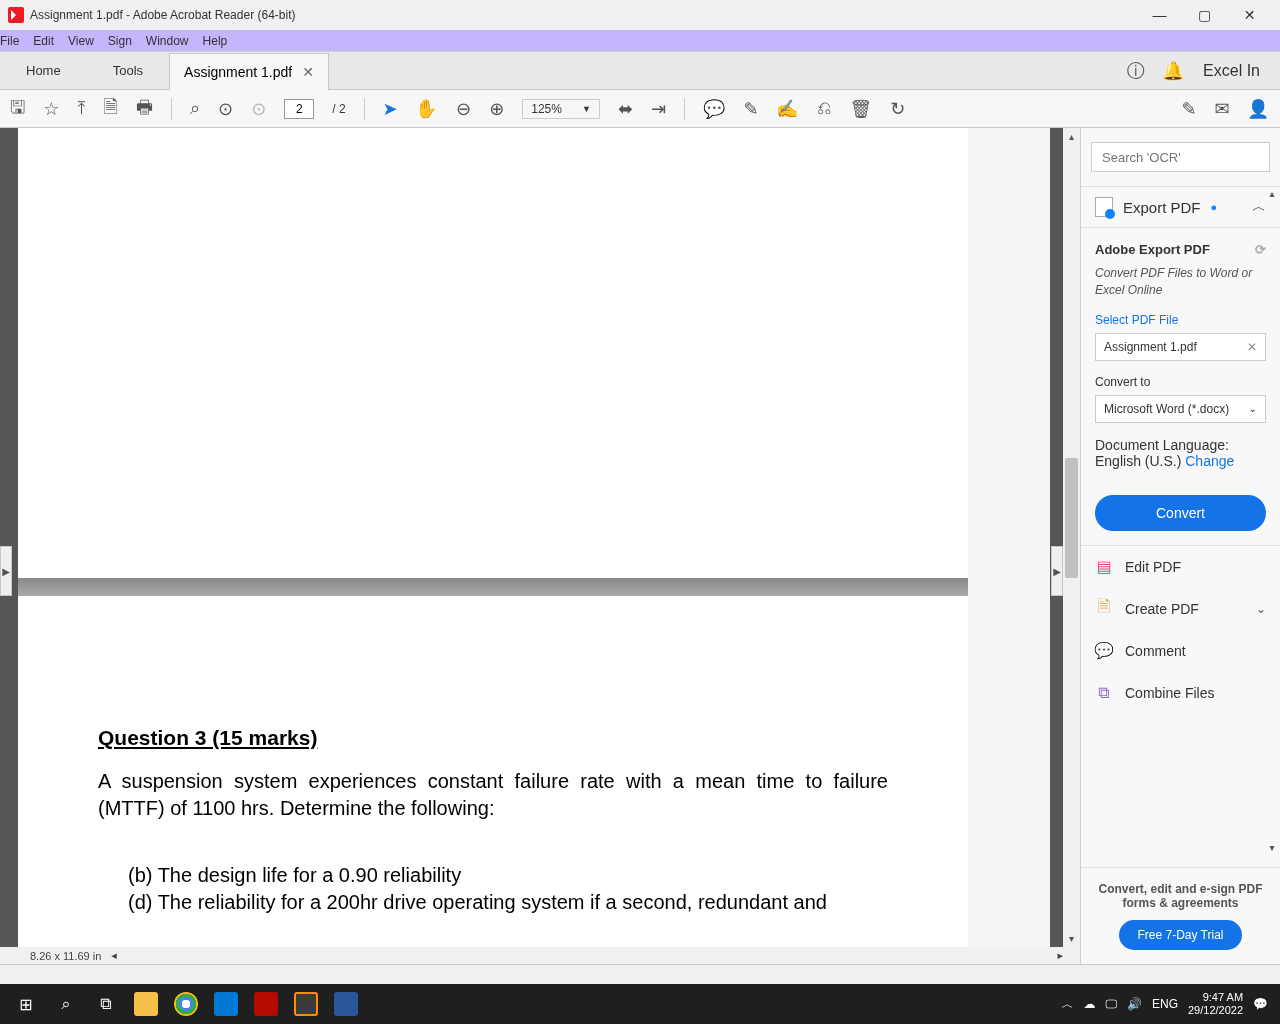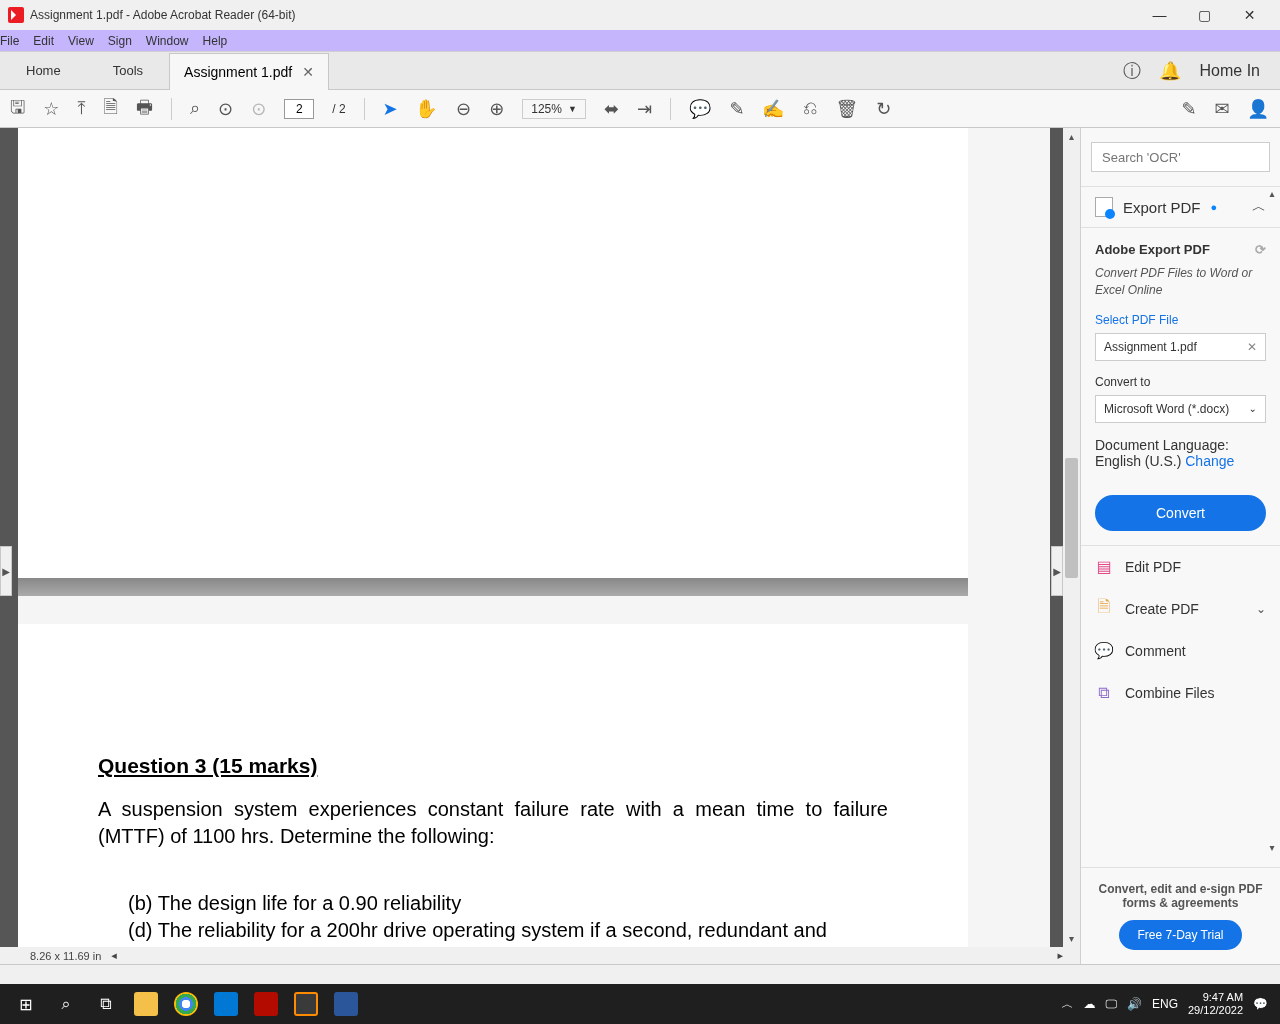--- a/index.html
+++ b/index.html
@@ -22,30 +22,30 @@
 .tabbar .doc-tab .close { margin-left: 10px; font-size: 14px; color: #666; }
 .tabbar .spacer { flex: 1; }
 .tabbar .right-icons { display: flex; align-items: center; gap: 18px; padding-right: 20px; color: #555; font-size: 18px; }
 .tabbar .signin { font-size: 16px; color: #333; }
 
 
 .toolbar { height: 38px; background: #f7f7f7; border-bottom: 1px solid #c8c8c8; display: flex; align-items: center; padding: 0 10px; gap: 18px; color: #555; font-size: 18px; }
 .toolbar .sep { width: 1px; height: 22px; background: #ccc; }
 .toolbar .page-input { width: 30px; height: 20px; border: 1px solid #999; text-align: center; font-size: 12px; }
 .toolbar .page-total { font-size: 12px; color: #333; }
-.toolbar .zoom-val { font-size: 12px; color: #333; border: 1px solid #ccc; padding: 2px 8px; display: flex; align-items: center; gap: 6px; }
+.toolbar .zoom-val { font-size: 12px; color: #333; border: 1px solid #ccc; padding: 2px 8px; display: flex; align-items: center; gap: 20px; }
 .toolbar .spacer2 { flex: 1; }
 
 
 .main { display: flex; height: calc(1024px - 30px - 22px - 38px - 38px - 20px - 40px); }
 .doc-area { flex: 1; background: #565656; position: relative; overflow: hidden; }
 .page-bg { position: absolute; left: 18px; top: 0; right: 30px; bottom: 0; background: #f5f5f5; }
 .page1 { position: absolute; left: 18px; top: 0; width: 950px; height: 450px; background: #fff; }
 .page-gap { position: absolute; left: 18px; top: 450px; width: 950px; height: 18px; background: linear-gradient(#888, #aaa); }
-.page2 { position: absolute; left: 18px; top: 496px; width: 950px; bottom: 0; background: #fff; padding: 130px 80px 0 80px; }
+.page2 { position: absolute; left: 18px; top: 468px; width: 950px; bottom: 0; background: #fff; padding: 130px 80px 0 80px; }
 .page2 .qtitle { font-family: Arial, sans-serif; font-size: 21px; font-weight: bold; text-decoration: underline; margin-bottom: 18px; }
 .page2 .qbody { font-family: Arial, sans-serif; font-size: 20px; text-align: justify; margin-bottom: 40px; line-height: 1.35; }
 .page2 .qlist div { font-family: Arial, sans-serif; font-size: 20px; text-align: justify; line-height: 1.35; padding-left: 30px; }
 .vscroll { position: absolute; right: 0; top: 0; width: 17px; bottom: 0; background: #f0f0f0; }
 .vscroll .arrow { height: 17px; display: flex; align-items: center; justify-content: center; font-size: 10px; color: #555; }
 .vscroll .thumb { position: absolute; left: 2px; width: 13px; background: #c0c0c0; border-radius: 2px; }
 .hscroll-area { position: absolute; left: 0; right: 17px; bottom: 0; height: 17px; background: #f0f0f0; display: flex; align-items: center; font-size: 11px; color: #444; padding-left: 30px; gap: 10px; }
 .collapse-handle { position: absolute; top: 50%; width: 12px; height: 50px; background: #f0f0f0; border: 1px solid #c8c8c8; display: flex; align-items: center; justify-content: center; font-size: 10px; color: #555; }
 .collapse-left { left: 0; }
 .collapse-right { right: 17px; }
@@ -113,21 +113,21 @@
   <div class="tab-home">Home</div>
   <div class="tab-tools">Tools</div>
   <div class="doc-tab">
     <span>Assignment 1.pdf</span>
     <span class="close">✕</span>
   </div>
   <div class="spacer"></div>
   <div class="right-icons">
     <span>ⓘ</span>
     <span>🔔</span>
-    <span class="signin">Home In</span>
+    <span class="signin">Excel In</span>
   </div>
 </div>
 
 <div class="toolbar">
   <span>🖫</span>
   <span>☆</span>
   <span>⤒</span>
   <span>🗎</span>
   <span>🖶</span>
   <div class="sep"></div>

